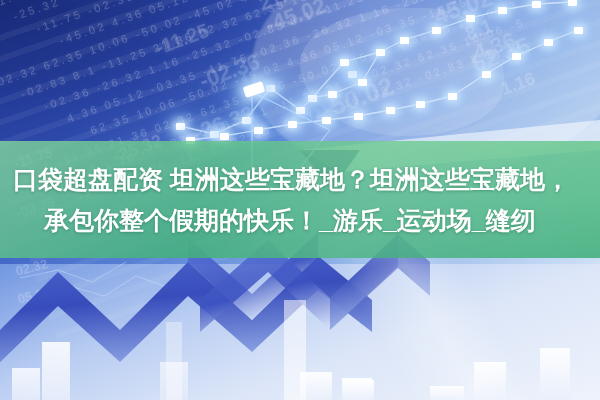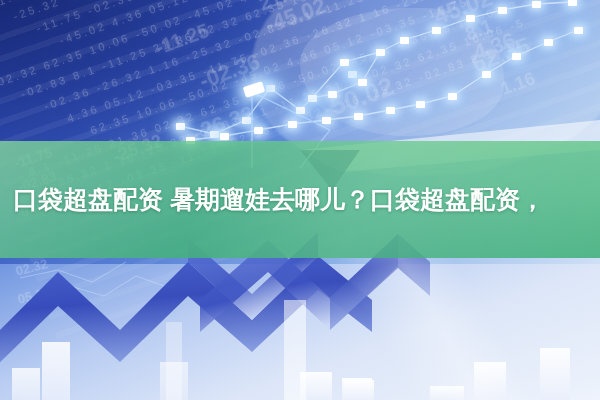--- a/index.html
+++ b/index.html
@@ -322,16 +322,17 @@
       <div class="node" style="left: 254px; top: 127px;"></div>
       <div class="node" style="left: 220px; top: 133px;"></div>
       <div class="node" style="left: 186px; top: 137px;"></div>
     </div>
   <div class="lamp-head" id="lamp" style="left: 244px; top: 84px;"></div>
 
   <div class="bottom-right-shine"></div>
 
   <div class="green-band">
     <div class="band-sheen"></div>
-    <div class="headline line1">口袋超盘配资 暑期遛娃去哪儿？口袋超盘配资，</div>
+    <div class="headline line1">口袋超盘配资 坦洲这些宝藏地？坦洲这些宝藏地，</div>
+    <div class="headline line2">承包你整个假期的快乐！_游乐_运动场_缝纫</div>
   </div>
 
 </div>
 
 </body></html>

